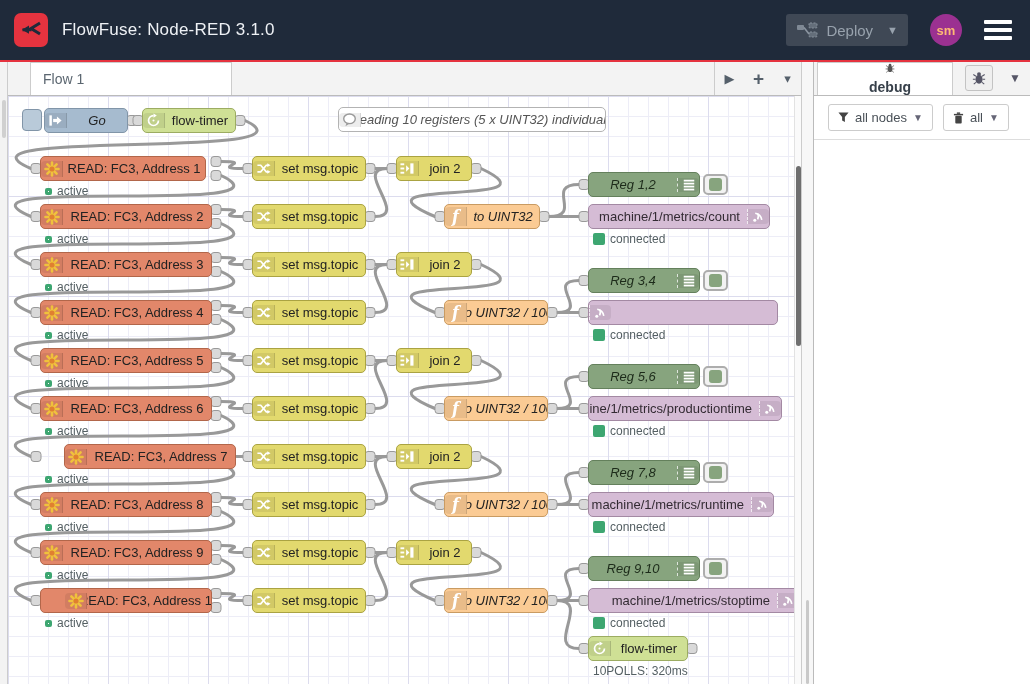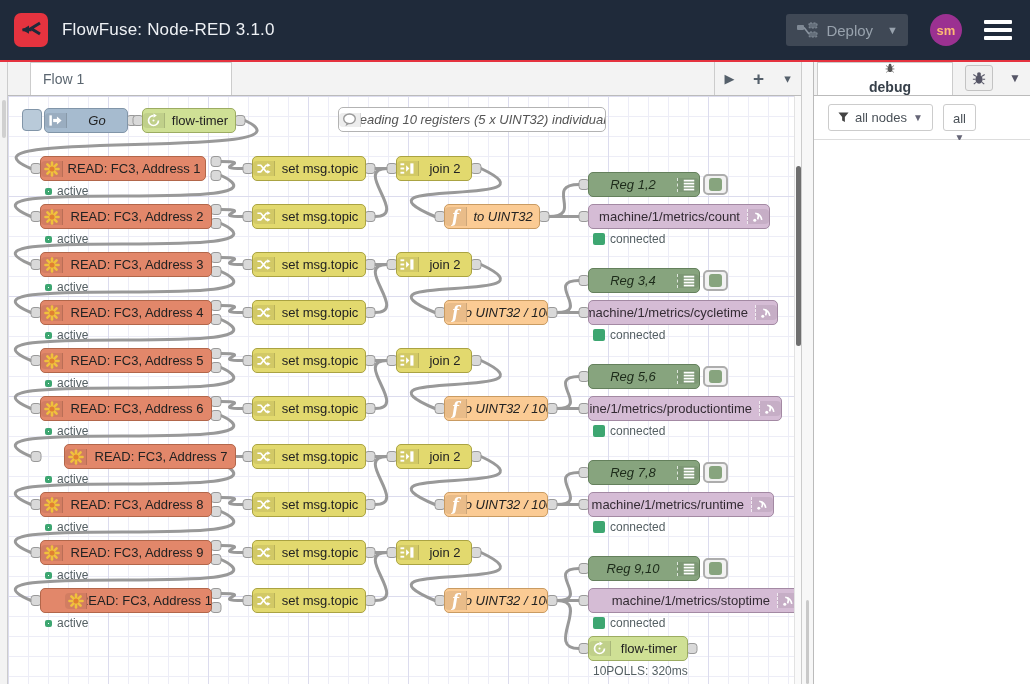--- a/index.html
+++ b/index.html
@@ -93,21 +93,21 @@
   .sb-btn{height:26px;border:1px solid #c3c3c3;border-radius:3px;background:#efefef;
         display:flex;align-items:center;justify-content:center;margin-bottom:4px;}
   .sb-bug{width:28px;margin-left:12px;}
   .sb-caret{width:0;border:none;background:none;color:#556;font-size:12px;margin-left:16px;margin-bottom:10px;}
   #filter-row{position:absolute;left:0;top:34px;width:216px;height:44px;background:#fff;
         border-bottom:1px solid #ddd;display:flex;align-items:center;}
   .filter-btn{height:27px;border:1px solid #ccc;border-radius:3px;background:#fff;display:flex;
         align-items:center;gap:6px;padding:0 9px;font-size:13px;color:#495057;}
   .filter-btn .fcaret{font-size:10px;color:#667;}
   #filter-row .fb1{margin-left:14px;}
-  #filter-row .fb2{margin-left:10px;flex-direction:column;}
+  #filter-row .fb2{margin-left:10px;}
   #debug-body{position:absolute;left:0;top:78px;width:216px;height:544px;background:#fff;}
 </style>
 </head>
 <body>
 
 <div id="app">
 
   <div id="header">
     <div class="logo">
       <svg width="22" height="20" viewBox="0 0 22 20">
@@ -825,21 +825,20 @@
       <div class="node mqtt" style="left: 580px; top: 204px; width: 190px;">
         <div class="strip right">
           <svg width="15" height="15" viewBox="0 0 16 16">
             <circle cx="4" cy="12" r="1.6" fill="#fff"></circle>
             <g stroke="#fff" stroke-width="1.7" fill="none">
               <path d="M7 9 A5.6 5.6 0 0 1 7 15" transform="translate(0,-4)"></path>
               <path d="M4.5 4.5 A8.5 8.5 0 0 1 11.5 11.5" fill="none"></path>
             </g>
           </svg>
         </div>
-        <div class="lbl right">machine/1/metrics/cycletime</div>
       </div>
       <div class="status" style="left: 585px; top: 232px;">
         <span class="dot"></span>
         <span>connected</span>
       </div>
       <div class="node mqtt" style="left: 580px; top: 300px; width: 194px;">
         <div class="strip right">
           <svg width="15" height="15" viewBox="0 0 16 16">
             <circle cx="4" cy="12" r="1.6" fill="#fff"></circle>
             <g stroke="#fff" stroke-width="1.7" fill="none">

